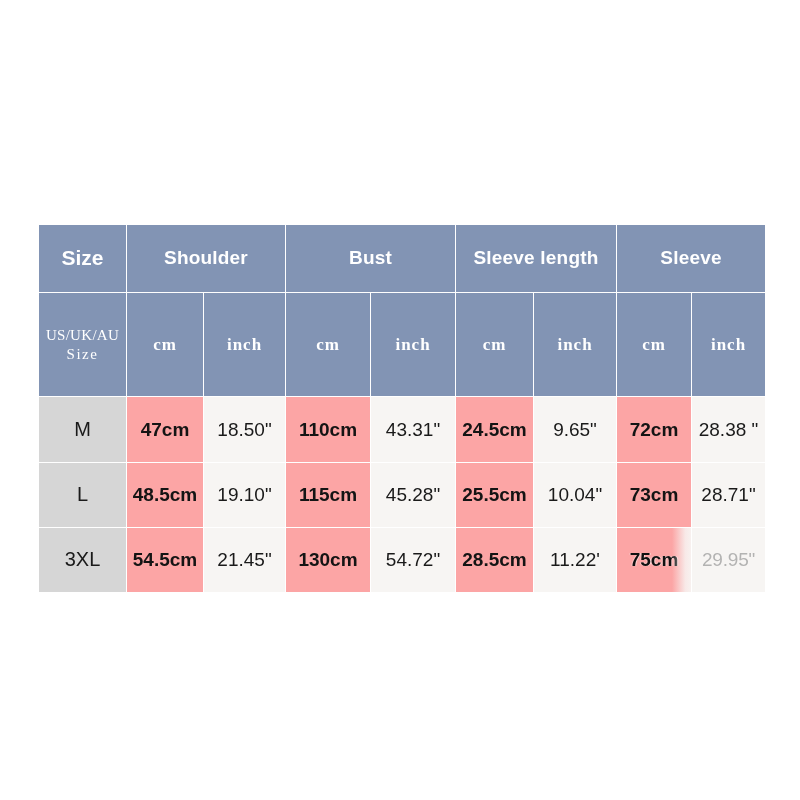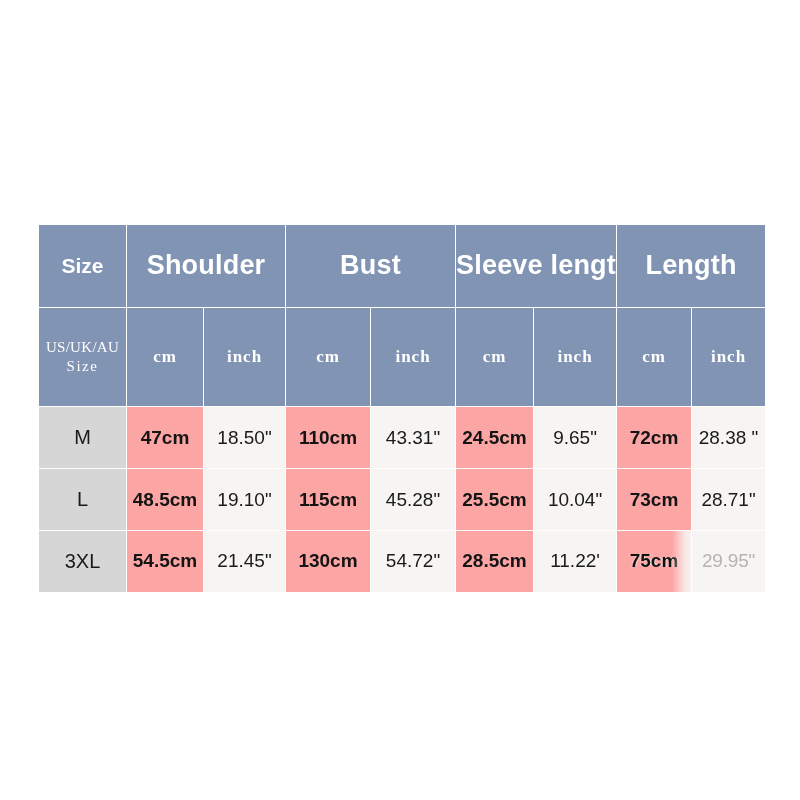--- a/index.html
+++ b/index.html
@@ -43,21 +43,21 @@
     overflow: hidden;
     white-space: nowrap;
   }
 
   
   .hdr {
     background: #8294b4;
     color: #ffffff;
   }
   .hdr-group {
-    font-size: 27px;
+    font-size: 19px;
     font-weight: bold;
     letter-spacing: .2px;
     font-family: "Liberation Sans", sans-serif;
   }
   .hdr-size {
     font-size: 21px;
     font-weight: bold;
   }
   .hdr-unit {
     font-size: 17px;
@@ -138,21 +138,21 @@
       <col style="width:75px">
         <col style="width:74px">
     </colgroup>
     <tbody>
 
       <tr>
         <td class="hdr hdr-size" rowspan="1">Size</td>
         <td class="hdr hdr-group" colspan="2">Shoulder</td>
         <td class="hdr hdr-group" colspan="2">Bust</td>
         <td class="hdr hdr-group" colspan="2">Sleeve length</td>
-        <td class="hdr hdr-group" colspan="2">Length</td>
+        <td class="hdr hdr-group" colspan="2">Sleeve</td>
       </tr>
 
       <tr>
         <td class="hdr hdr-sizesub">
           <span class="l1">US/UK/AU</span><br>
           <span class="l2">Size</span>
         </td>
         <td class="hdr hdr-unit">cm</td>
         <td class="hdr hdr-unit">inch</td>
         <td class="hdr hdr-unit">cm</td>

